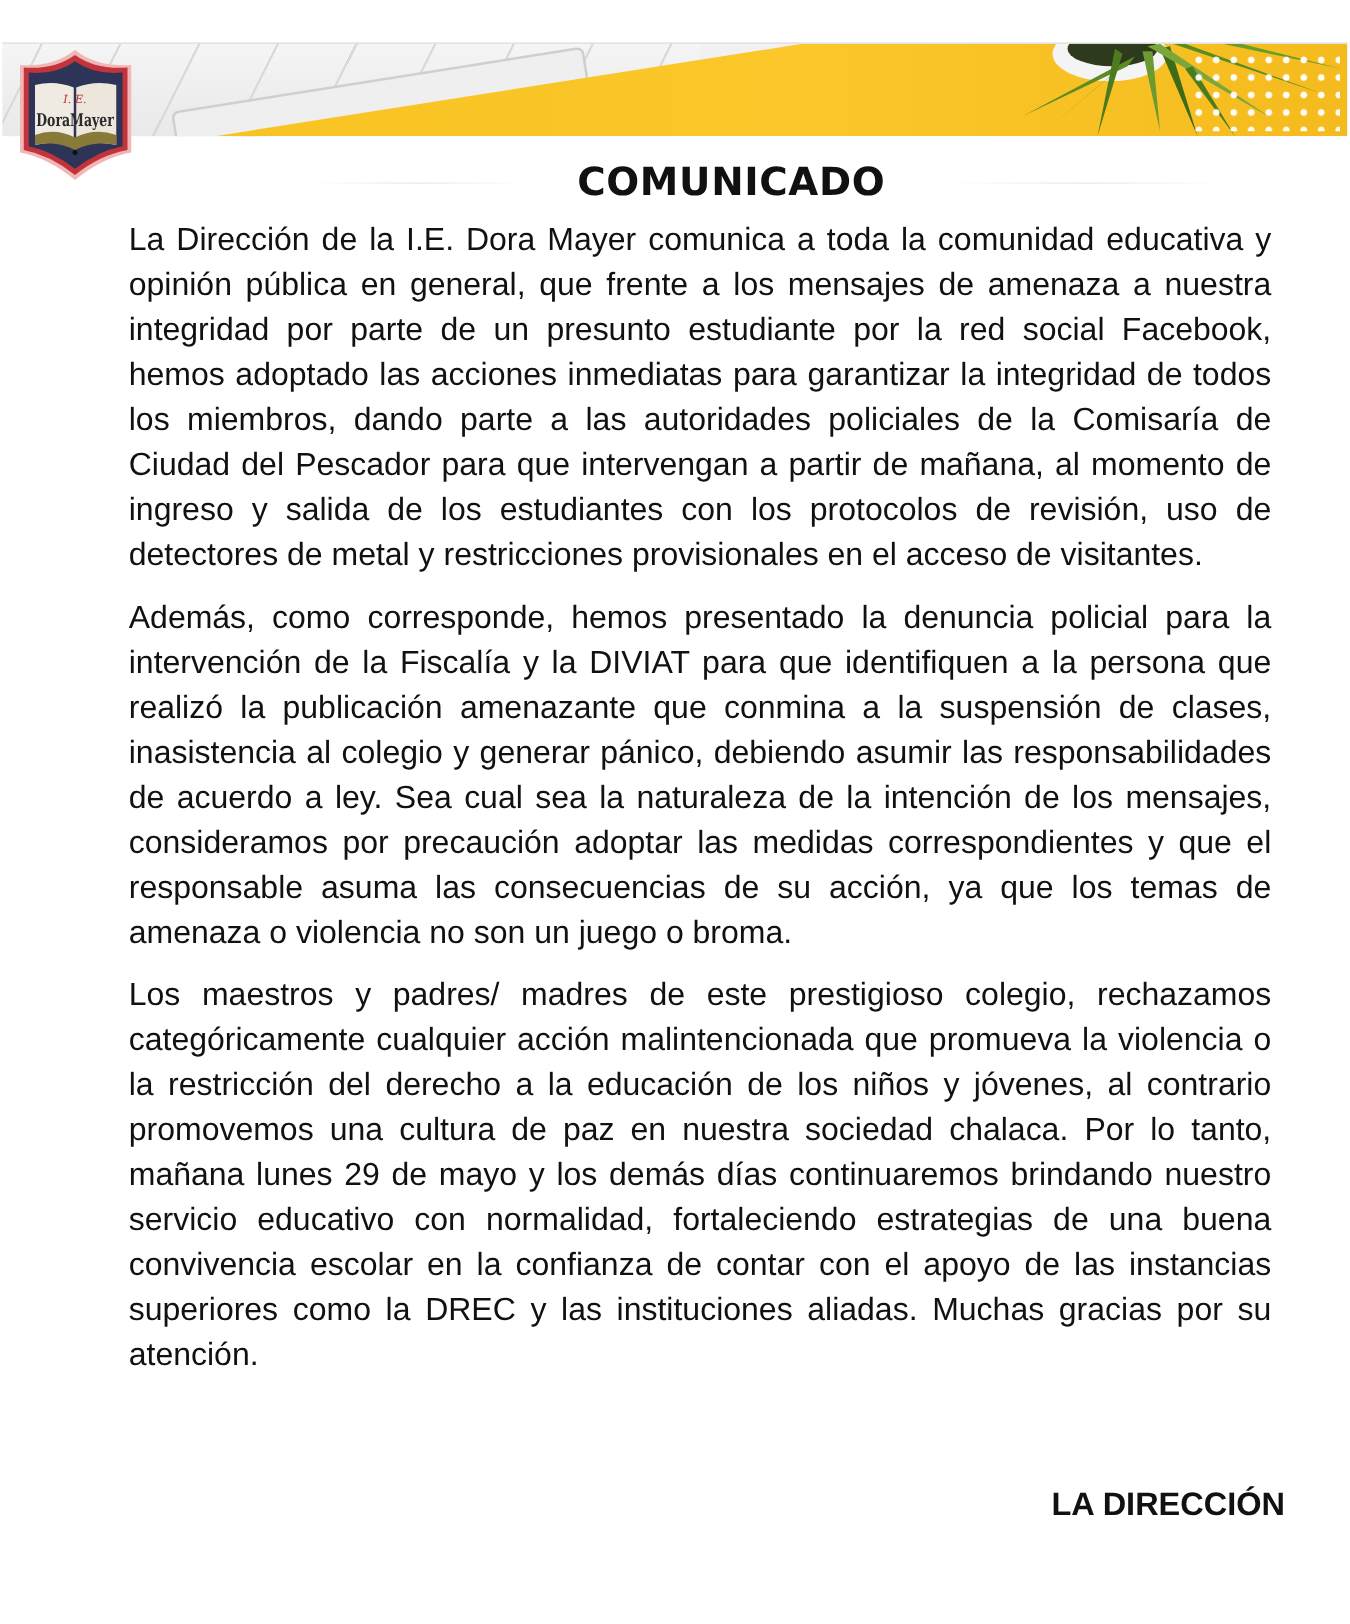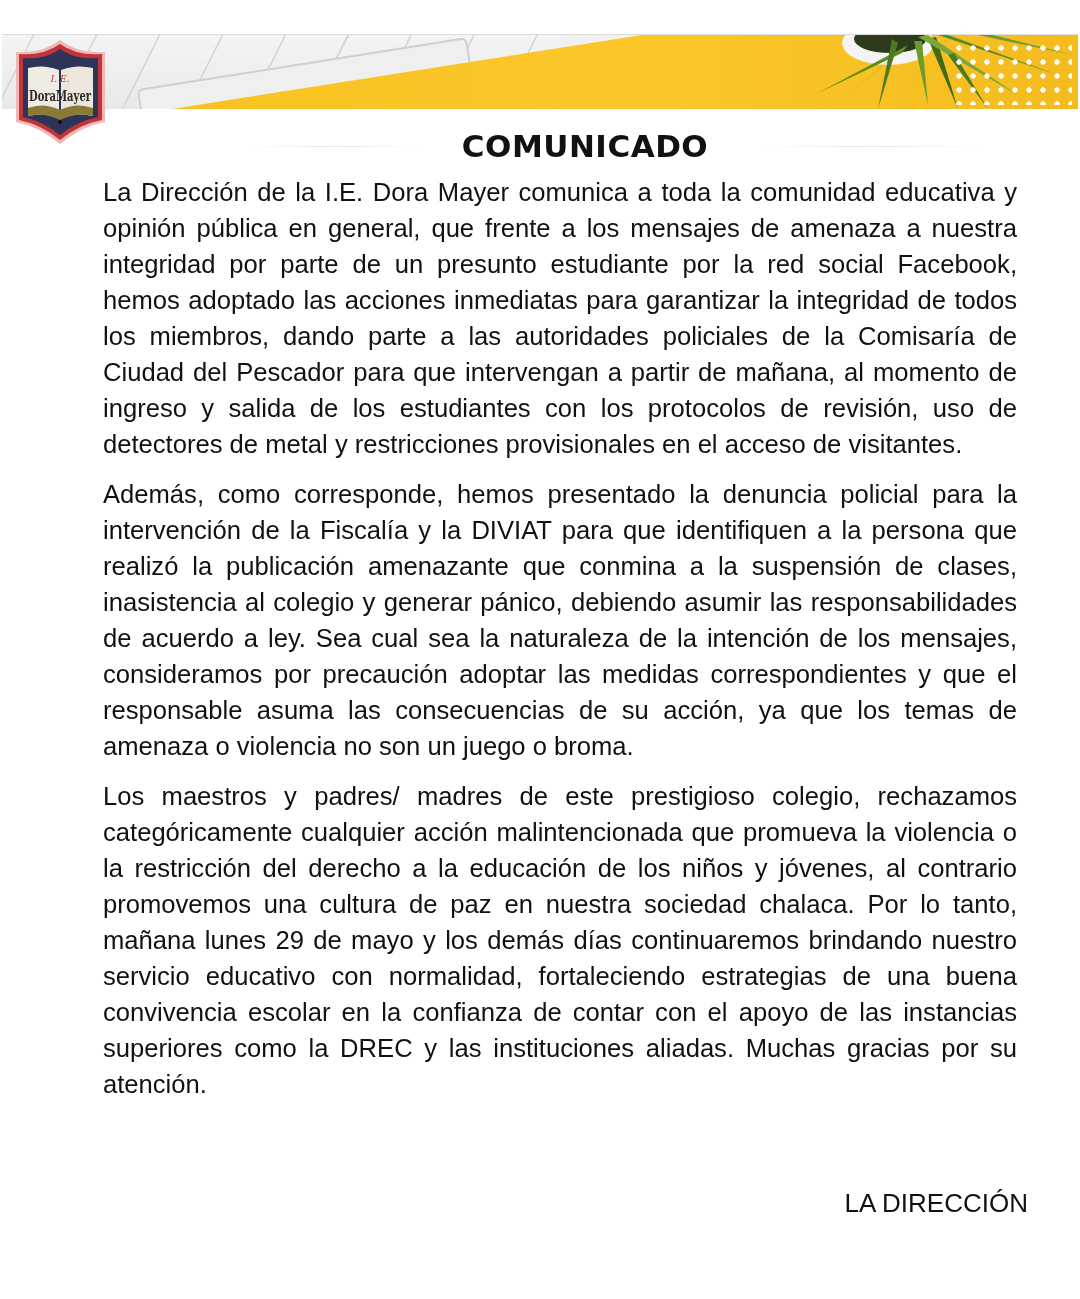--- a/index.html
+++ b/index.html
@@ -20,21 +20,21 @@
     background-image: radial-gradient(circle, rgba(255,255,255,.95) 2.4px, transparent 3px);
     background-size: 14px 14px; }
 
   .logo { position: absolute; left: 12px; top: 38px; width: 97px; height: 107px; }
 
   .title { position: absolute; left: 0; width: 1170px; top: 128px; text-align: center; font-weight: 700; font-size: 31px; letter-spacing: .5px; font-family: "DejaVu Sans", "Liberation Sans", sans-serif; }
   .title-rule { position: absolute; top: 146px; height: 1px; background: linear-gradient(90deg, transparent, #e6e6e6, transparent); }
 
   .body { position: absolute; left: 103px; width: 926px; top: 174px; font-size: 25.6px; line-height: 36px; text-align: justify; font-stretch: condensed; }
   .body p { margin: 0 12px 14px 0; }
-  .signature { position: absolute; right: 52px; top: 1188px; font-weight: 400; font-size: 26px; }
+  .signature { position: absolute; right: 52px; top: 1188px; font-weight: 700; font-size: 26px; }
 </style>
 </head>
 <body>
 
 <div class="banner">
   <div class="keys"></div>
   <div class="spacebar"></div>
   <div class="yellow"></div>
   <svg class="plant" viewBox="0 0 260 74" preserveAspectRatio="none">
     <ellipse cx="70" cy="8" rx="46" ry="22" fill="#f4f4f4"></ellipse>

